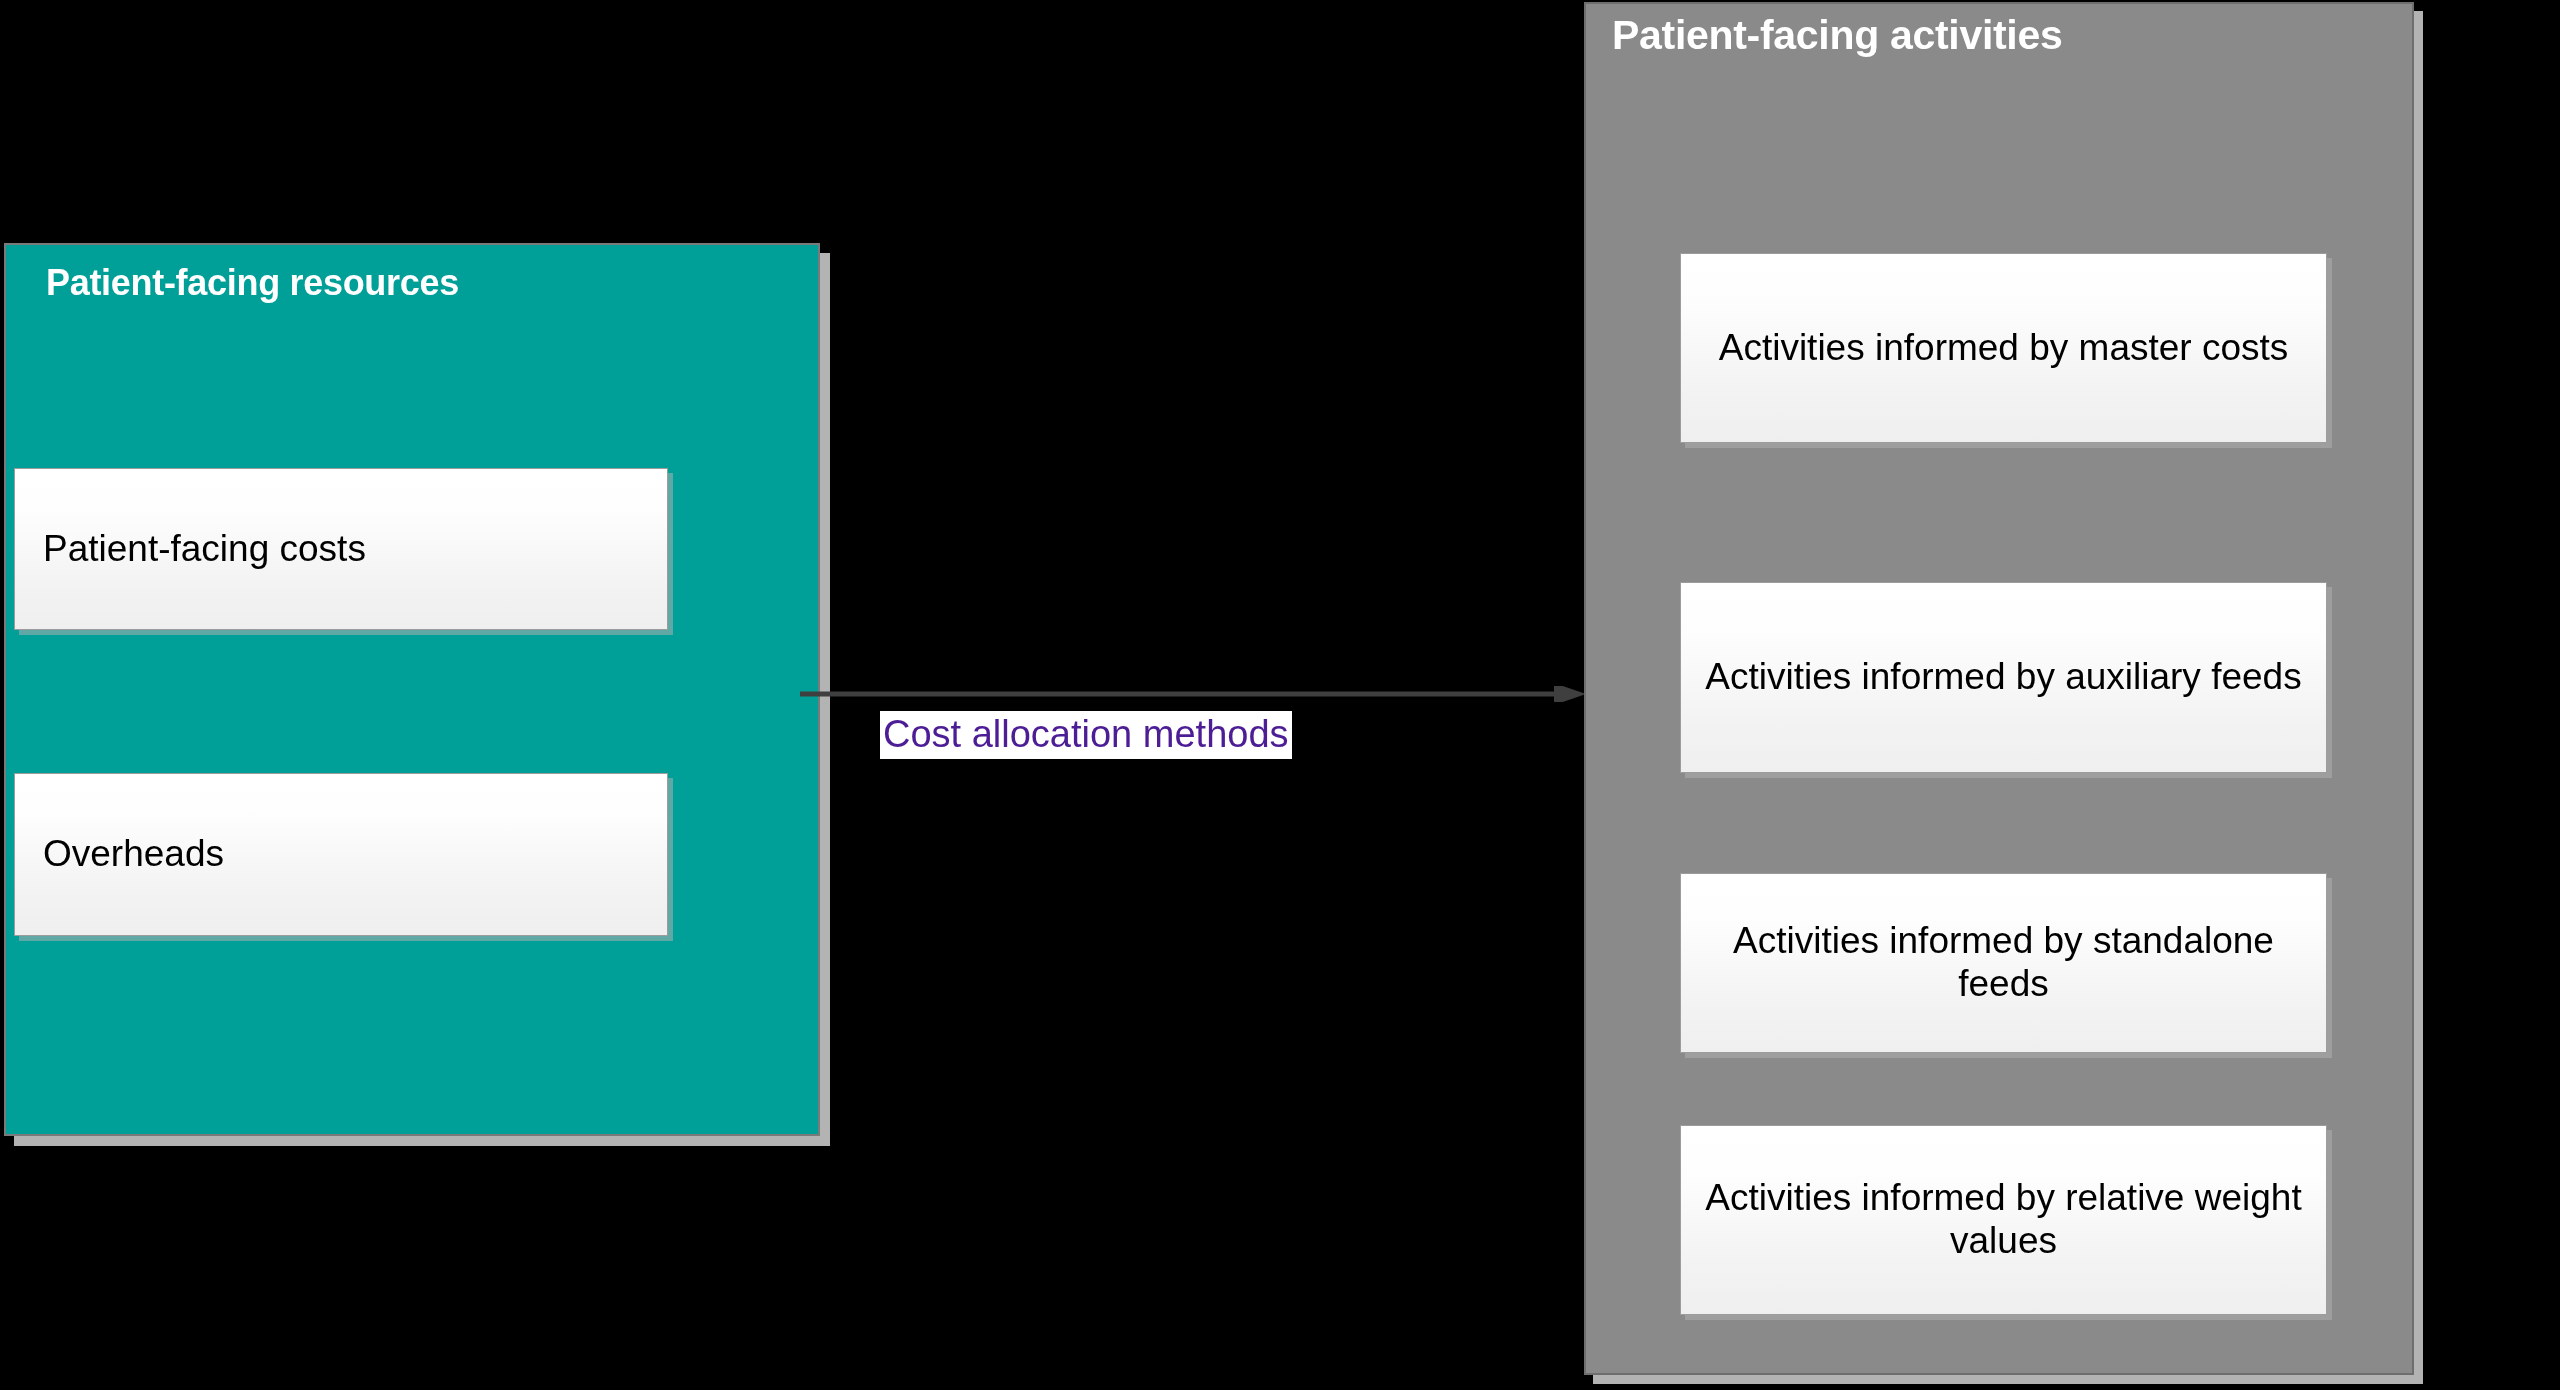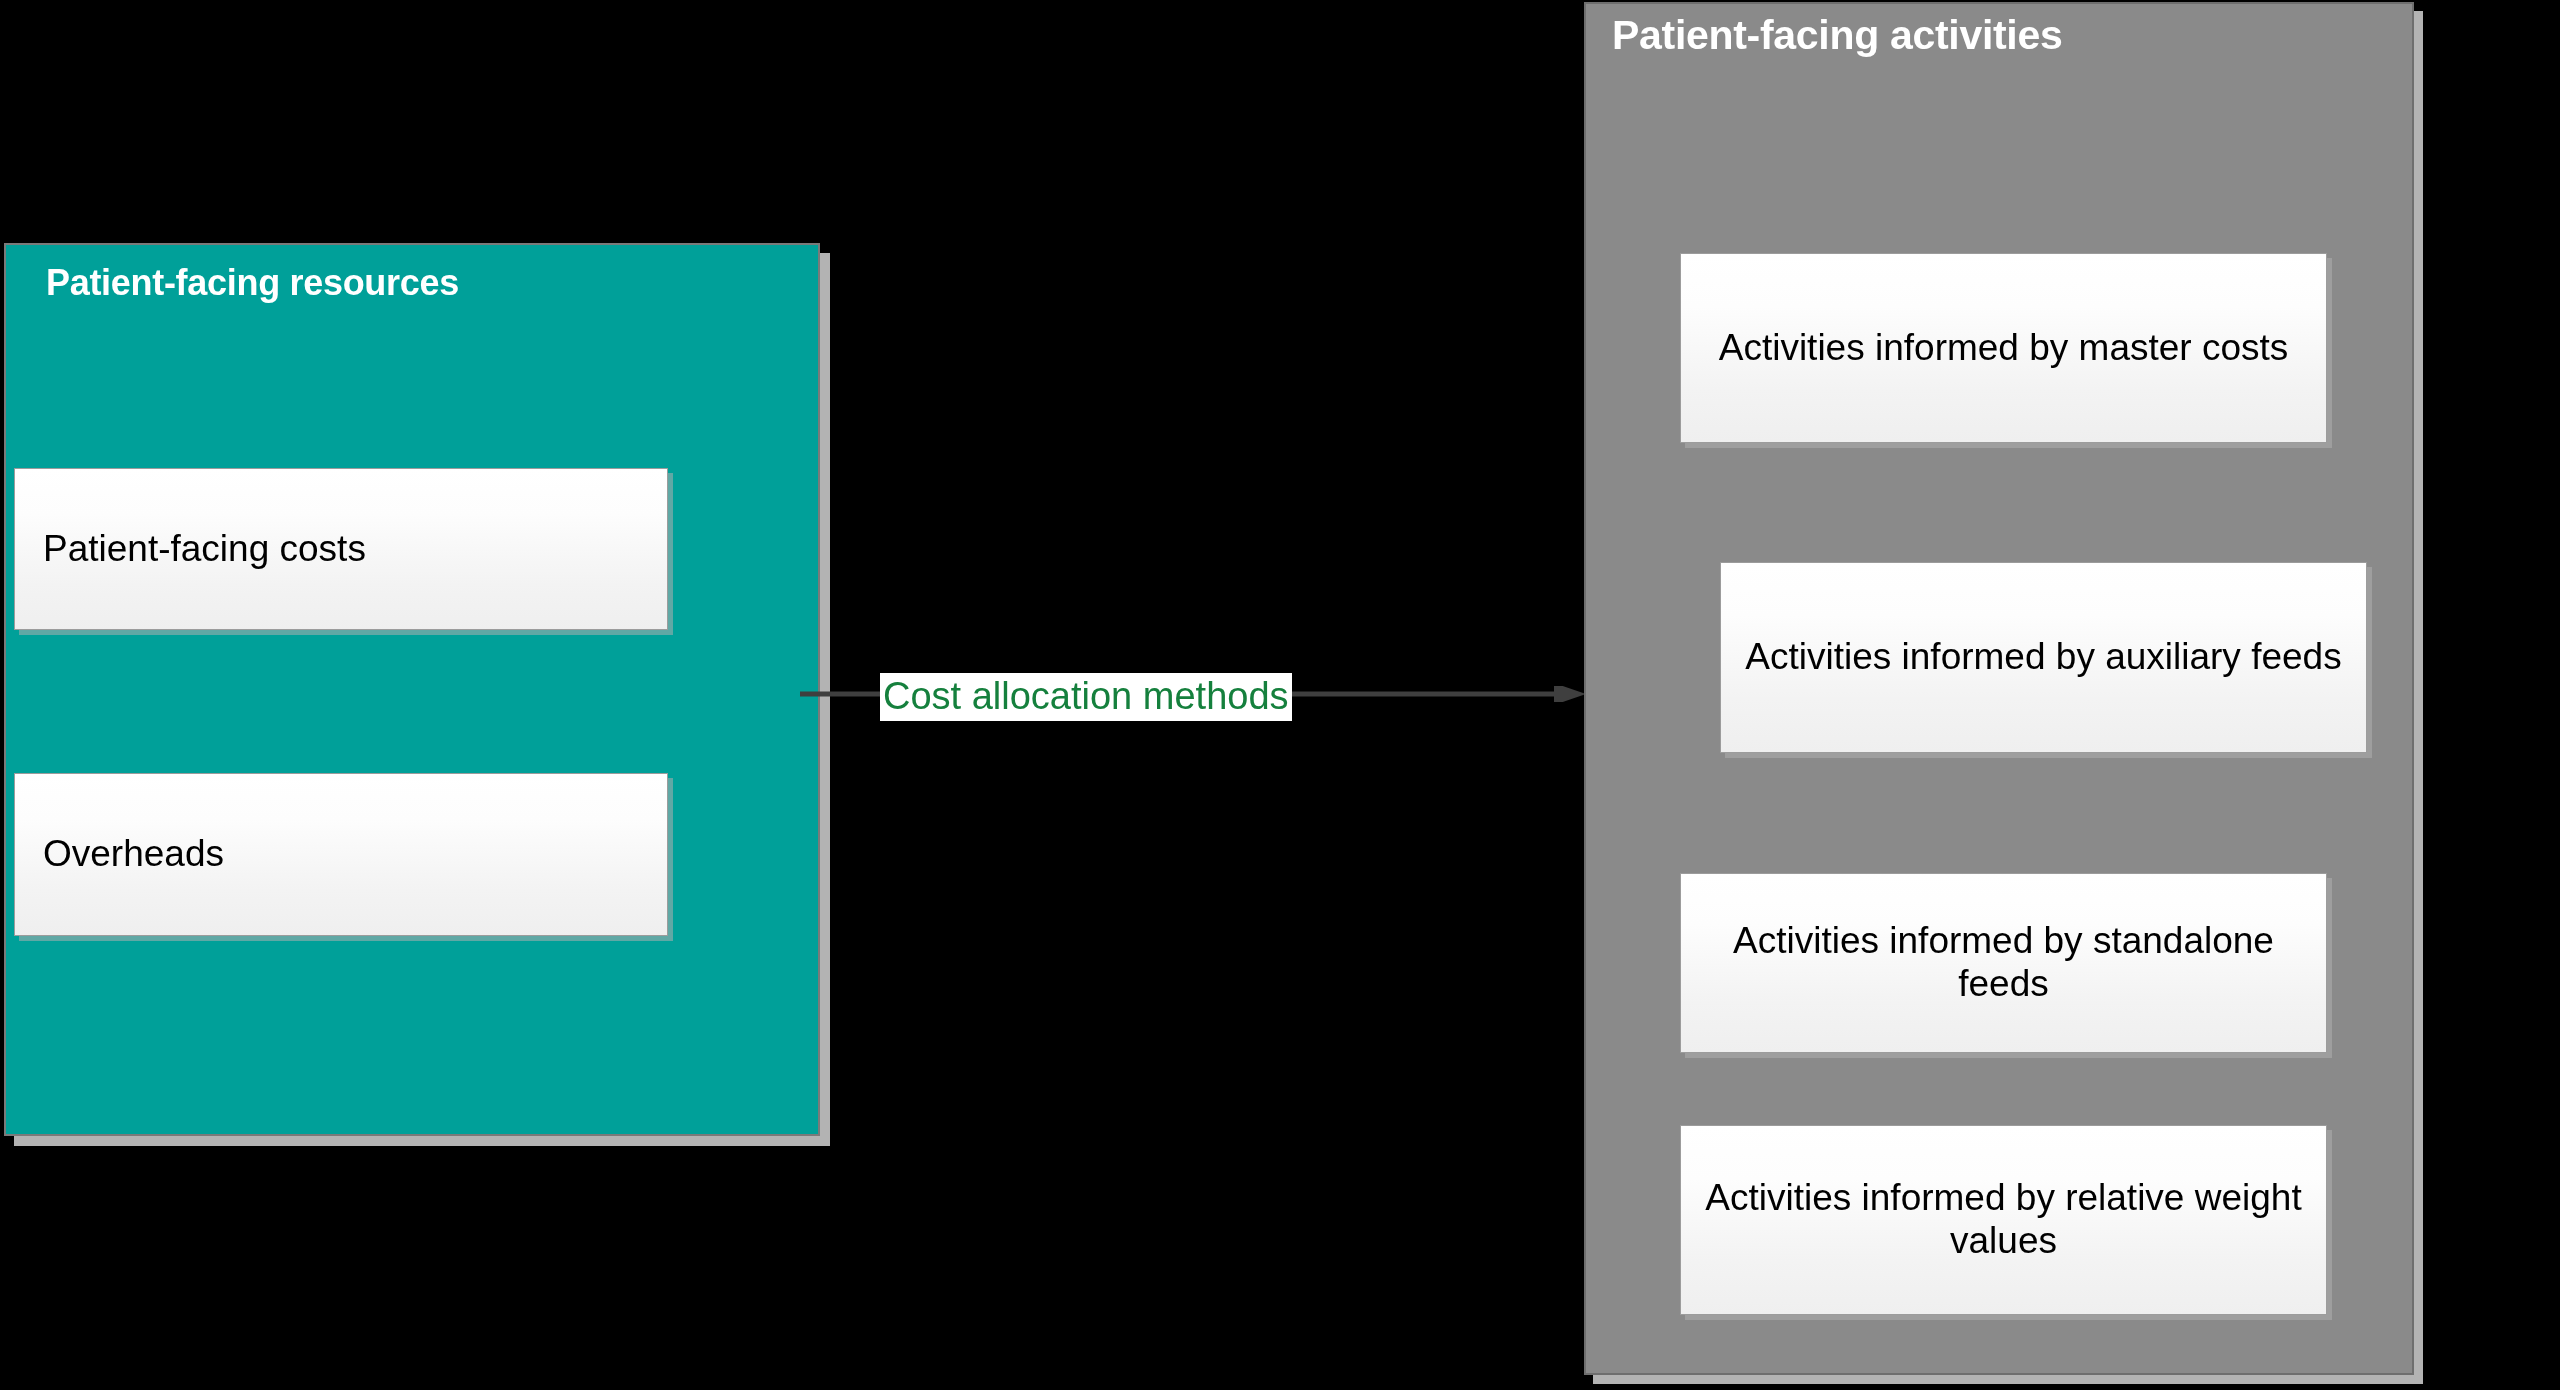--- a/index.html
+++ b/index.html
@@ -97,23 +97,23 @@
     left: 800px;
     top: 686px;
     width: 786px;
     height: 16px;
   }
   .connector svg { display: block; }
 
   .connector-label {
     position: absolute;
     left: 880px;
-    top: 673px;
+    top: 711px;
     background: #FFFFFF;
-    color: #15803d;
+    color: #4c1d95;
     font-size: 38px;
     line-height: 1.0;
     padding: 4px 3px 6px 3px;
     white-space: nowrap;
   }
 </style>
 </head>
 <body>
 
 <div id="canvas">
@@ -140,21 +140,21 @@
   <div class="connector-label">Cost allocation methods</div>
 
   <div class="panel-right">
     <div class="panel-right-title">Patient-facing activities</div>
   </div>
 
   <div class="item-box center-item" style="left:1680px; top:253px; width:647px; height:190px;">
     <span class="item-label">Activities informed by master costs</span>
   </div>
 
-  <div class="item-box center-item" style="left:1680px; top:562px; width:647px; height:191px;margin-left:40px;">
+  <div class="item-box center-item" style="left:1680px; top:582px; width:647px; height:191px;">
     <span class="item-label">Activities informed by auxiliary feeds</span>
   </div>
 
   <div class="item-box center-item" style="left:1680px; top:873px; width:647px; height:180px;justify-content:center;">
     <span class="item-label">Activities informed by standalone feeds</span>
   </div>
 
   <div class="item-box center-item" style="left:1680px; top:1125px; width:647px; height:190px;">
     <span class="item-label">Activities informed by relative weight values</span>
   </div>

